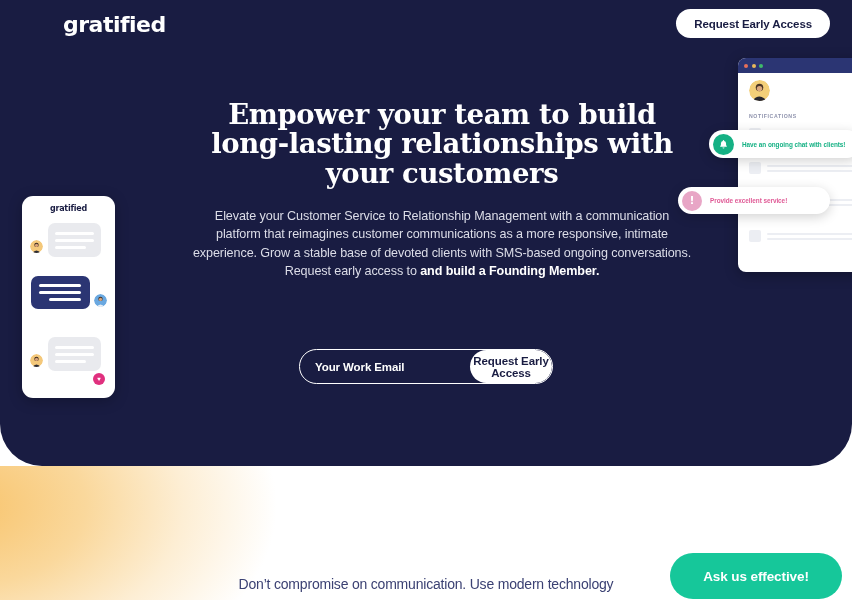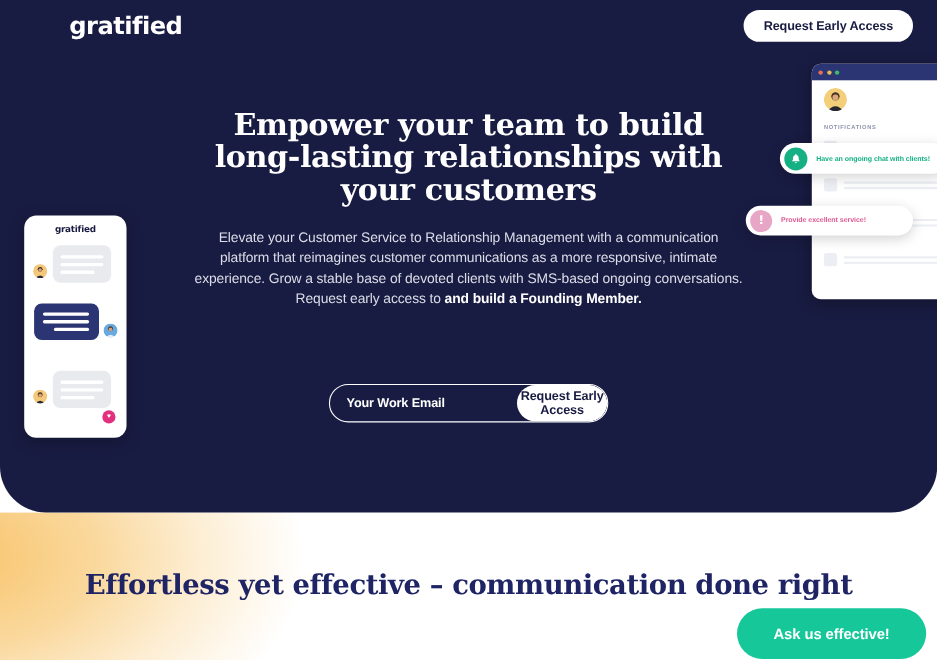--- a/index.html
+++ b/index.html
@@ -54,21 +54,21 @@
     padding: 0 18px;
     font-size: 11.5px;
     font-weight: bold;
     font-family: "Liberation Sans", sans-serif;
     cursor: pointer;
     letter-spacing: -0.1px;
   }
 
   .hero-inner {
     position: absolute;
-    left: 176px; top: 100px;
+    left: 192px; top: 100px;
     width: 500px;
     text-align: center;
   }
 
   .hero-title {
     color: #ffffff;
     font-family: "DejaVu Serif", serif;
     font-size: 27.5px;
     font-weight: bold;
     line-height: 1.07;
@@ -464,16 +464,16 @@
   </span>
   <span class="notif-txt">Have an ongoing chat with clients!</span>
 </div>
 
 <div class="notif notif-pink">
   <span class="notif-ico">!</span>
   <span class="notif-txt">Provide excellent service!</span>
 </div>
 
 <div class="lower">
-  <h2 class="lower-title">Effortless yet effective – communication done right</h2>
+  <p class="lower-sub">Don’t compromise on communication. Use modern technology</p>
 </div>
 
 <button class="chat-fab">Ask us effective!</button>
 
 </body></html>

